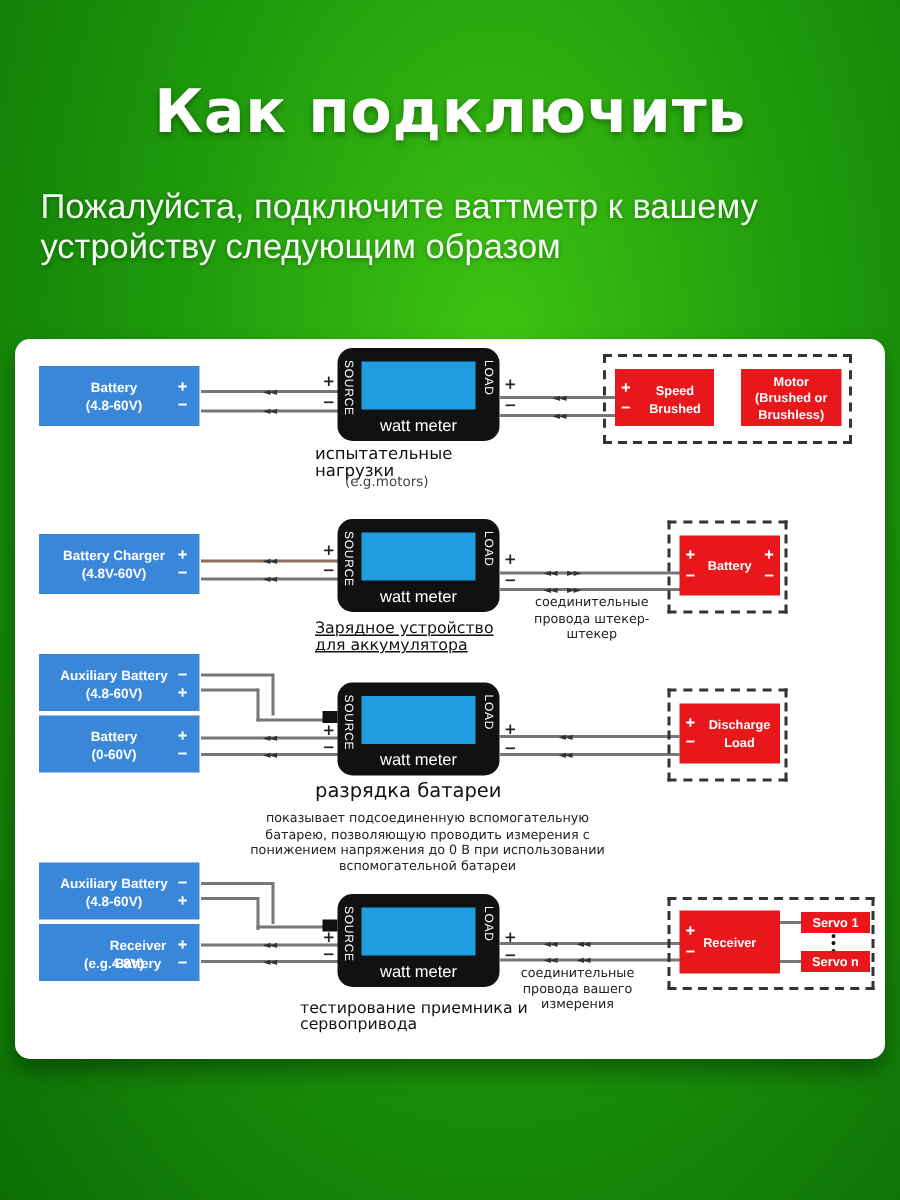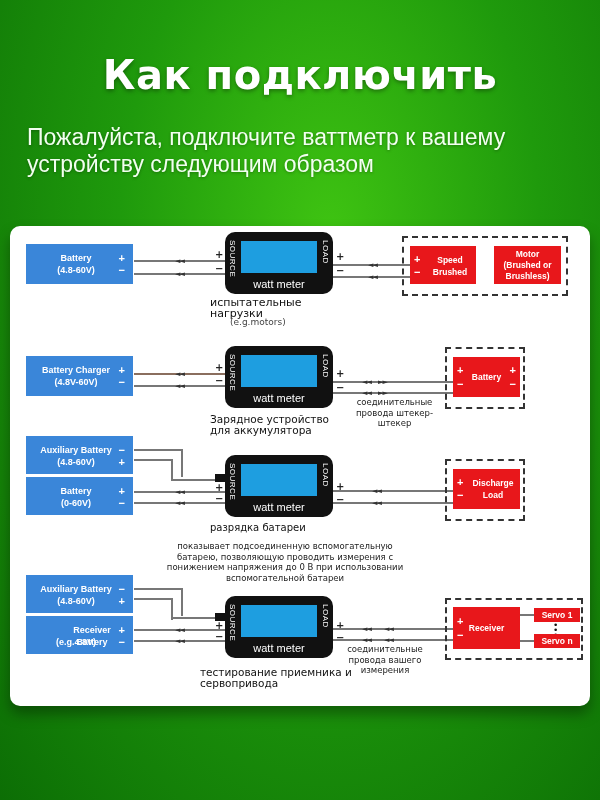--- a/index.html
+++ b/index.html
@@ -146,21 +146,21 @@
 
     <div class="dash" style="left:435px;top:121px;width:80px;height:62px;"></div>
     <div class="red" style="left:443px;top:131px;width:67px;height:40px;">
       <div class="abs" style="left:4px;top:7px;font-size:11px;">+</div>
       <div class="abs" style="left:4px;top:21px;font-size:11px;">−</div>
       <div class="abs" style="right:4px;top:7px;font-size:11px;">+</div>
       <div class="abs" style="right:4px;top:21px;font-size:11px;">−</div>
       <div class="abs" style="left:0;width:67px;top:15px;">Battery</div>
     </div>
 
-    <div class="cap" style="left:200px;top:188px;width:140px;font-size:10.5px;">Зарядное устройство для аккумулятора</div>
+    <div class="cap" style="left:200px;top:188px;width:140px;font-size:10.5px;text-decoration:underline;">Зарядное устройство для аккумулятора</div>
   </div>
 
   <div>
     <div class="blue" style="left:16px;top:210px;width:107px;height:38px;">
       <div class="lbl" style="top:8px;">Auxiliary Battery</div>
       <div class="lbl" style="top:20px;">(4.8-60V)</div>
       <div class="pol" style="top:8px;">−</div>
       <div class="pol" style="top:20px;">+</div>
     </div>
     <div class="blue" style="left:16px;top:251px;width:107px;height:38px;">
@@ -199,21 +199,21 @@
     <div class="arr" style="left:362px;top:273px;">◄◄</div>
 
     <div class="dash" style="left:435px;top:233px;width:80px;height:62px;"></div>
     <div class="red" style="left:443px;top:243px;width:67px;height:40px;">
       <div class="abs" style="left:4px;top:7px;font-size:11px;">+</div>
       <div class="abs" style="left:4px;top:20px;font-size:11px;">−</div>
       <div class="abs" style="left:16px;top:9px;width:48px;">Discharge</div>
       <div class="abs" style="left:16px;top:21px;width:48px;">Load</div>
     </div>
 
-    <div class="cap" style="left:200px;top:296px;width:140px;font-size:10px;">разрядка батареи</div>
+    <div class="cap" style="left:200px;top:296px;width:140px;font-size:13px;">разрядка батареи</div>
     <div class="note" style="left:150px;top:315px;width:250px;">показывает подсоединенную вспомогательную батарею, позволяющую проводить измерения с понижением напряжения до 0 В при использовании вспомогательной батареи</div>
   </div>
 
   <div>
     <div class="blue" style="left:16px;top:349px;width:107px;height:38px;">
       <div class="lbl" style="top:8px;">Auxiliary Battery</div>
       <div class="lbl" style="top:20px;">(4.8-60V)</div>
       <div class="pol" style="top:8px;">−</div>
       <div class="pol" style="top:20px;">+</div>
     </div>

